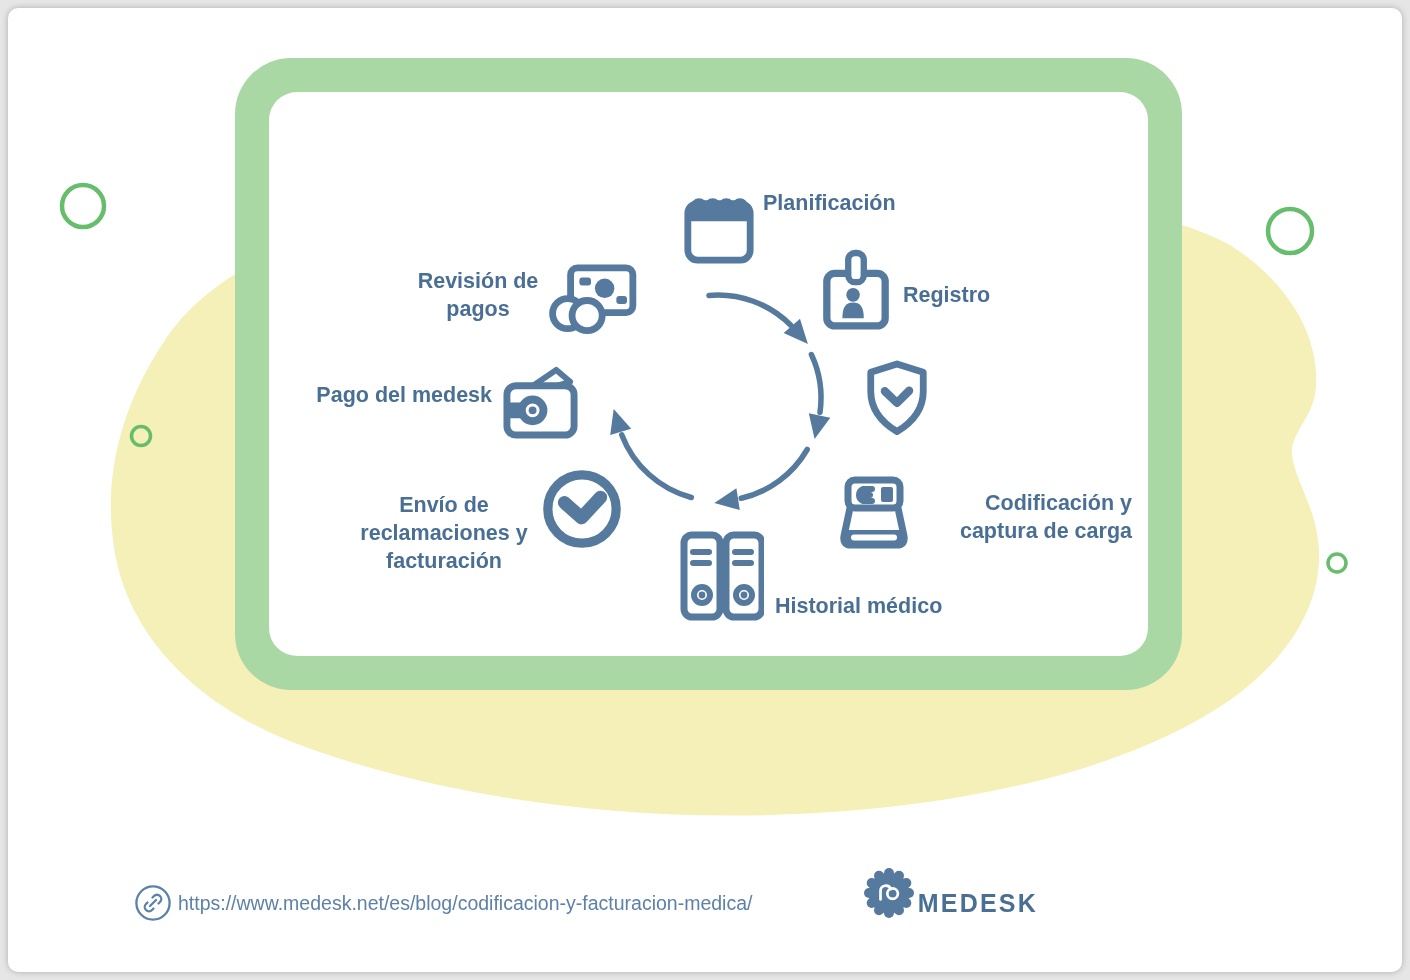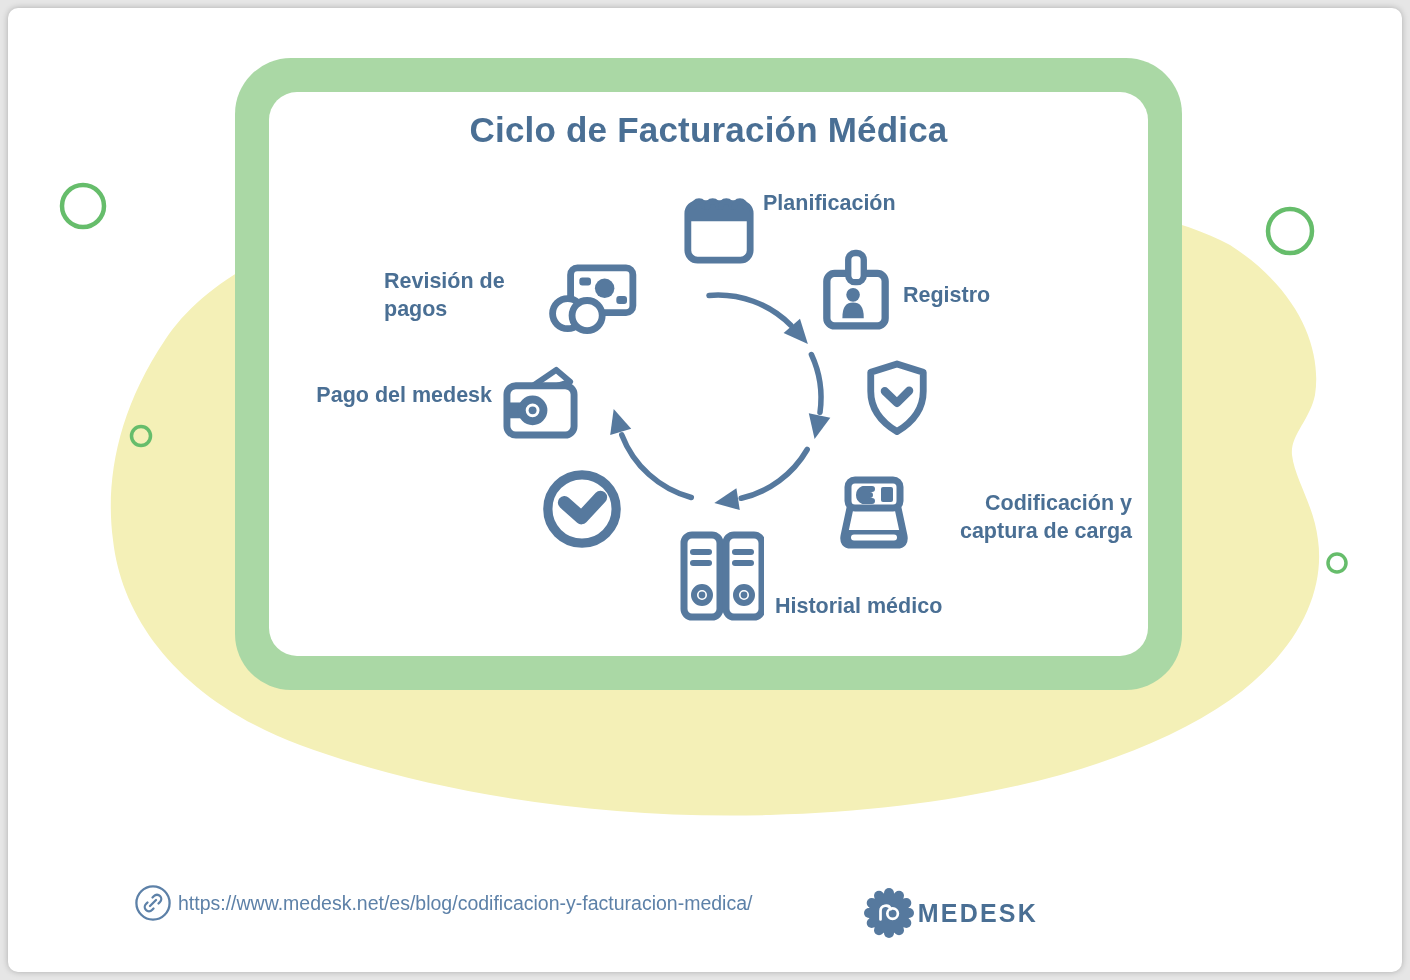--- a/index.html
+++ b/index.html
@@ -28,41 +28,41 @@
          font-size:35px;font-weight:700;letter-spacing:.2px;color:var(--accent-blue)}
 
   .lbl{position:absolute;font-weight:700;font-size:21.5px;line-height:1.3;color:var(--accent-blue)}
   #lbl-plan{left:755px;top:182px;white-space:nowrap}
   #lbl-reg{left:895px;top:274px;white-space:nowrap}
   #lbl-ver{left:925px;top:367px;width:176px;text-align:center}
   #lbl-cod{left:924px;top:482px;width:200px;text-align:right}
   #lbl-his{left:767px;top:585px;white-space:nowrap}
   #lbl-env{left:344px;top:484px;width:184px;text-align:center}
   #lbl-pag{left:292px;top:374px;width:192px;text-align:right;white-space:nowrap}
-  #lbl-rev{left:376px;top:260px;width:144px;}
+  #lbl-rev{left:398px;top:260px;width:144px;text-align:center}
 
   .icon{position:absolute}
   #ic-plan{left:674px;top:180px;width:74px;height:80px}
   #ic-reg{left:813px;top:240px;width:70px;height:82px}
   #ic-ver{left:854px;top:350px;width:70px;height:80px}
   #ic-cod{left:828px;top:468px;width:76px;height:88px}
   #ic-his{left:672px;top:523px;width:84px;height:90px}
   #ic-env{left:533px;top:459px;width:82px;height:84px}
   #ic-pag{left:494px;top:353px;width:77px;height:79px}
   #ic-rev{left:539px;top:256px;width:90px;height:72px}
 
   .st{fill:none;stroke:var(--icon-blue);stroke-linecap:round;stroke-linejoin:round}
   .fl{fill:var(--icon-blue);stroke:none}
   .stw{fill:#fff;stroke:var(--icon-blue);stroke-linecap:round;stroke-linejoin:round}
 
   
   #footer{position:absolute;left:0;top:860px;width:1138px;height:80px}
   #link-icon{position:absolute;left:126px;top:16px;width:38px;height:38px}
   #url-text{position:absolute;left:170px;top:24px;font-size:19.5px;color:var(--url-blue);white-space:nowrap}
-  #brand{position:absolute;right:108px;top:20px;display:flex;align-items:center;gap:4px}
+  #brand{position:absolute;right:108px;top:0;display:flex;align-items:flex-end;gap:4px}
   #brand-badge{width:50px;height:50px}
   #brand-name{font-size:25px;font-weight:700;letter-spacing:2.2px;color:var(--accent-blue)}
 </style>
 </head>
 <body>
 
 <div id="card">
 
   <svg id="decor" viewBox="0 0 1394 964">
     <path d="M 692,174
@@ -75,21 +75,20 @@
     <circle cx="133" cy="428" r="9.5" fill="none" stroke="var(--circle-green)" stroke-width="3.5"></circle>
     <circle cx="1282" cy="223" r="22" fill="none" stroke="var(--circle-green)" stroke-width="4.5"></circle>
     <circle cx="1329" cy="555" r="9" fill="none" stroke="var(--circle-green)" stroke-width="3.5"></circle>
   </svg>
 
   <div id="frame">
     <div id="panel"></div>
   </div>
 
   <div id="content">
-    <div id="title">Ciclo de Facturación Médica</div>
 
     <svg style="position:absolute;left:0;top:0;width:1394px;height:964px;pointer-events:none" viewBox="0 0 1394 964">
       <g fill="none" stroke="var(--icon-blue)" stroke-width="5.5" stroke-linecap="round">
         <path d="M 701 287.4 A 103 103 0 0 1 782.8 317.2"></path>
         <path d="M 803.4 346.5 A 103 103 0 0 1 812.0 404.3"></path>
         <path d="M 799.2 441.5 A 103 103 0 0 1 733.2 490.3"></path>
         <path d="M 683.3 489.5 A 103 103 0 0 1 613.8 426.9"></path>
       </g>
       <g fill="var(--icon-blue)" stroke="none">
         <polygon points="799.9,336.0 792.0,310.7 775.6,325.1"></polygon>
@@ -165,20 +164,21 @@
       <circle class="fl" cx="59" cy="25" r="10"></circle>
       <rect class="fl" x="71" y="33" width="11" height="8" rx="3"></rect>
       <circle class="stw" cx="21" cy="51" r="15.5" stroke-width="7"></circle>
       <circle class="stw" cx="41" cy="53" r="15.5" stroke-width="7"></circle>
     </svg>
 
     <div class="lbl" id="lbl-plan">Planificación</div>
     <div class="lbl" id="lbl-reg">Registro</div>
     <div class="lbl" id="lbl-cod">Codificación y captura de carga</div>
     <div class="lbl" id="lbl-his">Historial médico</div>
+    <div class="lbl" id="lbl-env">Envío de reclamaciones y facturación</div>
     <div class="lbl" id="lbl-pag">Pago del medesk</div>
     <div class="lbl" id="lbl-rev">Revisión de pagos</div>
   </div>
 
   <div id="footer">
     <svg id="link-icon" viewBox="0 0 38 38">
       <g fill="none" stroke="var(--url-blue)" stroke-width="2.3" stroke-linecap="round" stroke-linejoin="round">
         <circle cx="19" cy="19" r="16.6"></circle>
         <path d="M 16,22 L 22,16"></path>
         <path d="M 13.5,18.5 L 12,20 A 4.2,4.2 0 0 0 18,26 L 19.5,24.5"></path>

